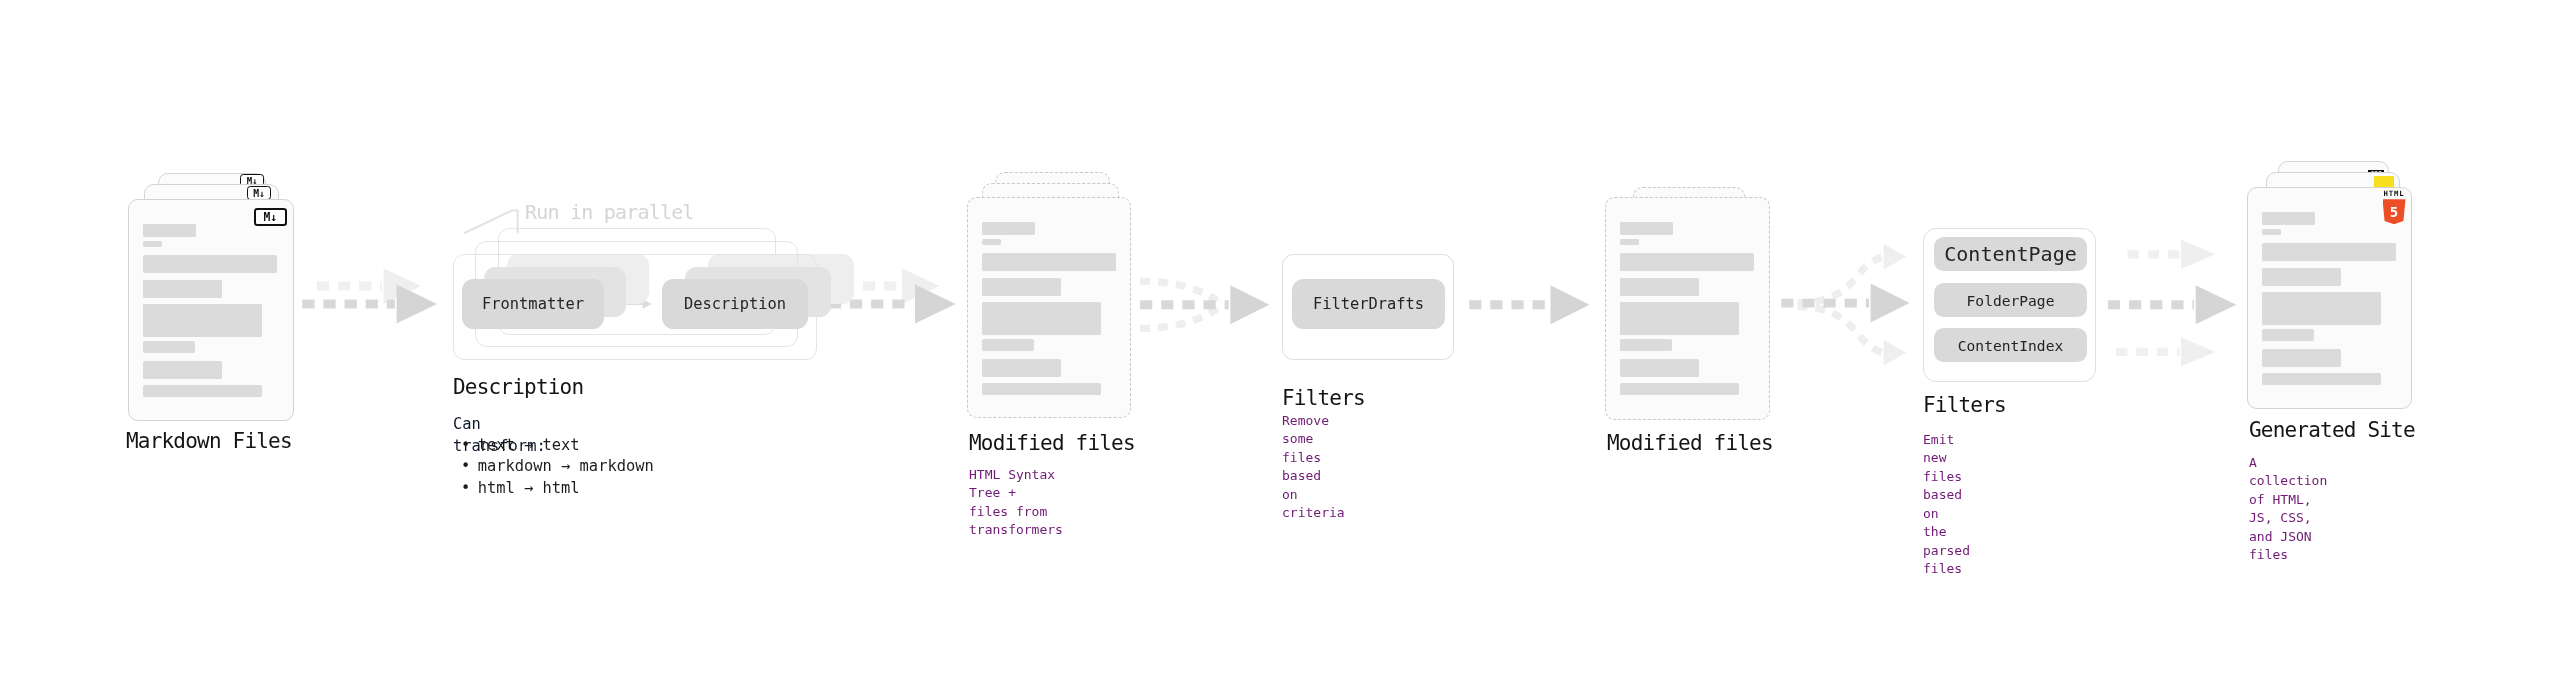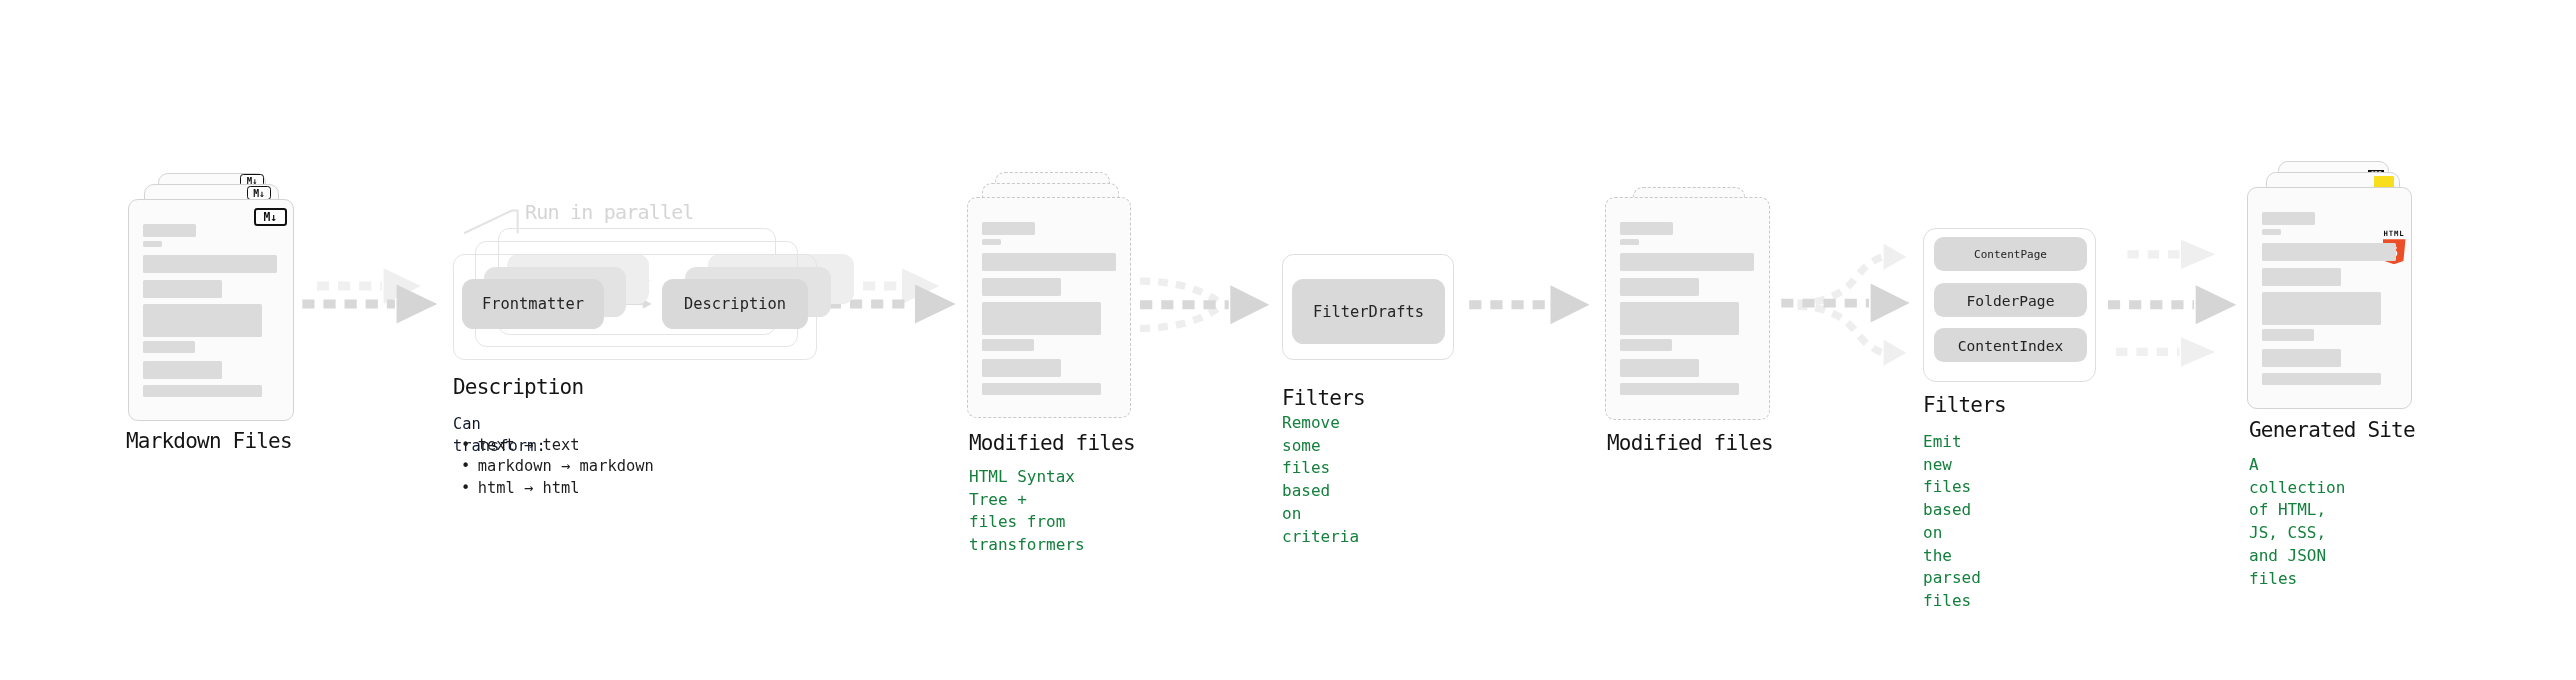--- a/index.html
+++ b/index.html
@@ -18,21 +18,21 @@
   .b2{top:41px;width:18.7px;height:5.7px}
   .b3{top:55px;width:134px;height:18px}
   .b4{top:80px;width:79px;height:18px}
   .b5{top:104px;width:119px;height:32.5px}
   .b6{top:141px;width:52px;height:12.2px}
   .b7{top:161px;width:79px;height:18px}
   .b8{top:185px;width:119px;height:12.2px}
 
   
   .stage-label{position:absolute;font-size:21px;letter-spacing:-0.8px;color:#141414;line-height:1.15;white-space:nowrap;}
-  .desc{position:absolute;font-size:16px;line-height:1.42;color:#15803d;white-space:pre-line;}
+  .desc{position:absolute;font-size:13px;line-height:1.42;color:#701a75;white-space:pre-line;}
 
   
   .chip{position:absolute;background:#d9d9d9;border-radius:11.4px;display:flex;align-items:center;justify-content:center;
         font-size:15.4px;color:#242424;box-sizing:border-box;white-space:nowrap;}
   .chip.ghost1{background:#e3e3e3;}
   .chip.ghost2{background:#eeeeee;}
 
   
   .frame{position:absolute;border:1.6px solid #e4e4e4;border-radius:11.4px;box-sizing:border-box;background:transparent;}
   .frame.solidbg{background:#ffffff;border-color:#dedede;}
@@ -205,21 +205,21 @@
       <div class="bar b7"></div>
       <div class="bar b8"></div>
     </div>
     <div class="stage-label" style="left:969px;top:431px;">Modified files</div>
     <div class="desc" style="left:969px;top:466px;">HTML Syntax Tree +
 files from transformers</div>
   </div>
 
   <div class="stage">
     <div class="frame solidbg" style="left:1282px;top:254px;width:172px;height:106px;"></div>
-    <div class="chip" style="left:1292px;top:279px;width:153px;height:65px;">
+    <div class="chip" style="left:1292px;top:279px;width:153px;height:50px;">
         <span>FilterDrafts</span>
       </div>
     <div class="stage-label" style="left:1282px;top:376px;margin-top:10px;">Filters</div>
     <div class="desc" style="left:1282px;top:412px;">Remove some files based
 on criteria</div>
   </div>
 
   <div class="stage">
     <div class="doc dashed" style="left:1633px;top:187px;width:112px;height:49px;z-index:1;"></div>
     <div class="doc dashed" style="left:1605px;top:197px;width:165px;height:223px;z-index:2;">
@@ -230,21 +230,21 @@
       <div class="bar b5"></div>
       <div class="bar b6"></div>
       <div class="bar b7"></div>
       <div class="bar b8"></div>
     </div>
     <div class="stage-label" style="left:1607px;top:431px;">Modified files</div>
   </div>
 
   <div class="stage">
     <div class="frame solidbg" style="left:1923px;top:228px;width:173px;height:154px;border-radius:13px;"></div>
-    <div class="chip" style="left:1934px;top:237px;width:153px;height:34px;font-size:11px;border-radius:9.8px;">
+    <div class="chip" style="left:1934px;top:237px;width:153px;height:34px;font-size:20px;border-radius:9.8px;">
         <span>ContentPage</span>
       </div>
     <div class="chip" style="left:1934px;top:283px;width:153px;height:34px;font-size:14.6px;border-radius:9.8px;">
         <span>FolderPage</span>
       </div>
     <div class="chip" style="left:1934px;top:328px;width:153px;height:34px;font-size:14.6px;border-radius:9.8px;">
         <span>ContentIndex</span>
       </div>
     <div class="stage-label" style="left:1923px;top:393px;">Filters</div>
     <div class="desc" style="left:1923px;top:431px;">Emit new files based on
@@ -255,21 +255,21 @@
     <div class="doc" style="left:2278px;top:161px;width:111px;height:57px;z-index:1;">
       <div class="css-badge" style="left:84px;top:2.4px;">
         <span class="word">CSS</span>
         <div class="ubar"></div>
       </div>
     </div>
     <div class="doc" style="left:2266px;top:172px;width:134px;height:73px;z-index:2;">
       <div class="js-badge" style="left:107px;top:3.3px;width:19.5px;height:11.4px;"></div>
     </div>
     <div class="doc" style="left:2247px;top:187px;width:165px;height:222px;z-index:3;">
-      <div class="html5" style="left:132px;top:2.4px;margin-top:40px;">
+      <div class="html5" style="left:132px;top:2.4px;">
         <div class="word">HTML</div>
         <div class="shield">
             <span>5</span>
           </div>
       </div>
       <div class="bar b1"></div>
       <div class="bar b2"></div>
       <div class="bar b3"></div>
       <div class="bar b4"></div>
       <div class="bar b5"></div>

